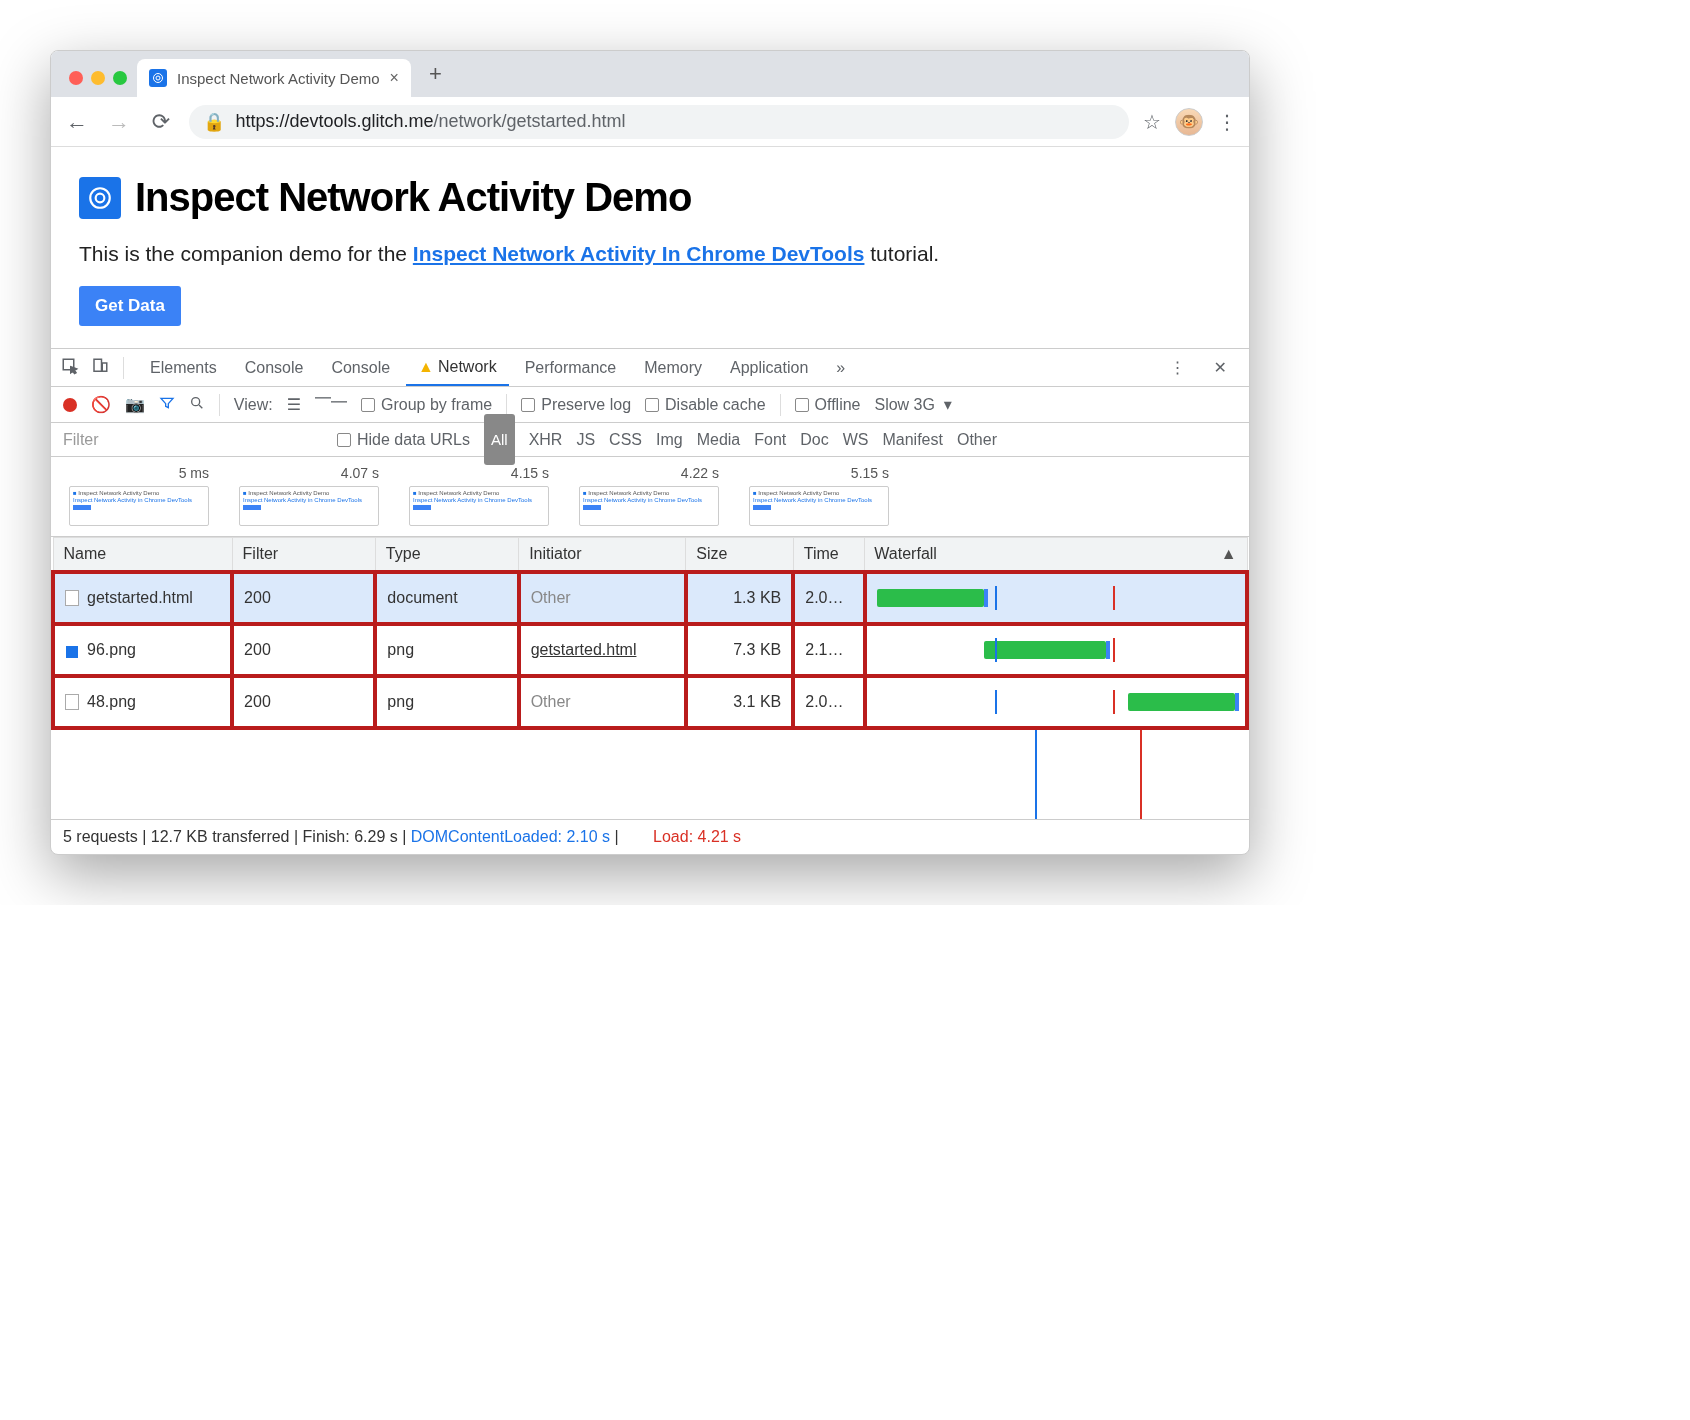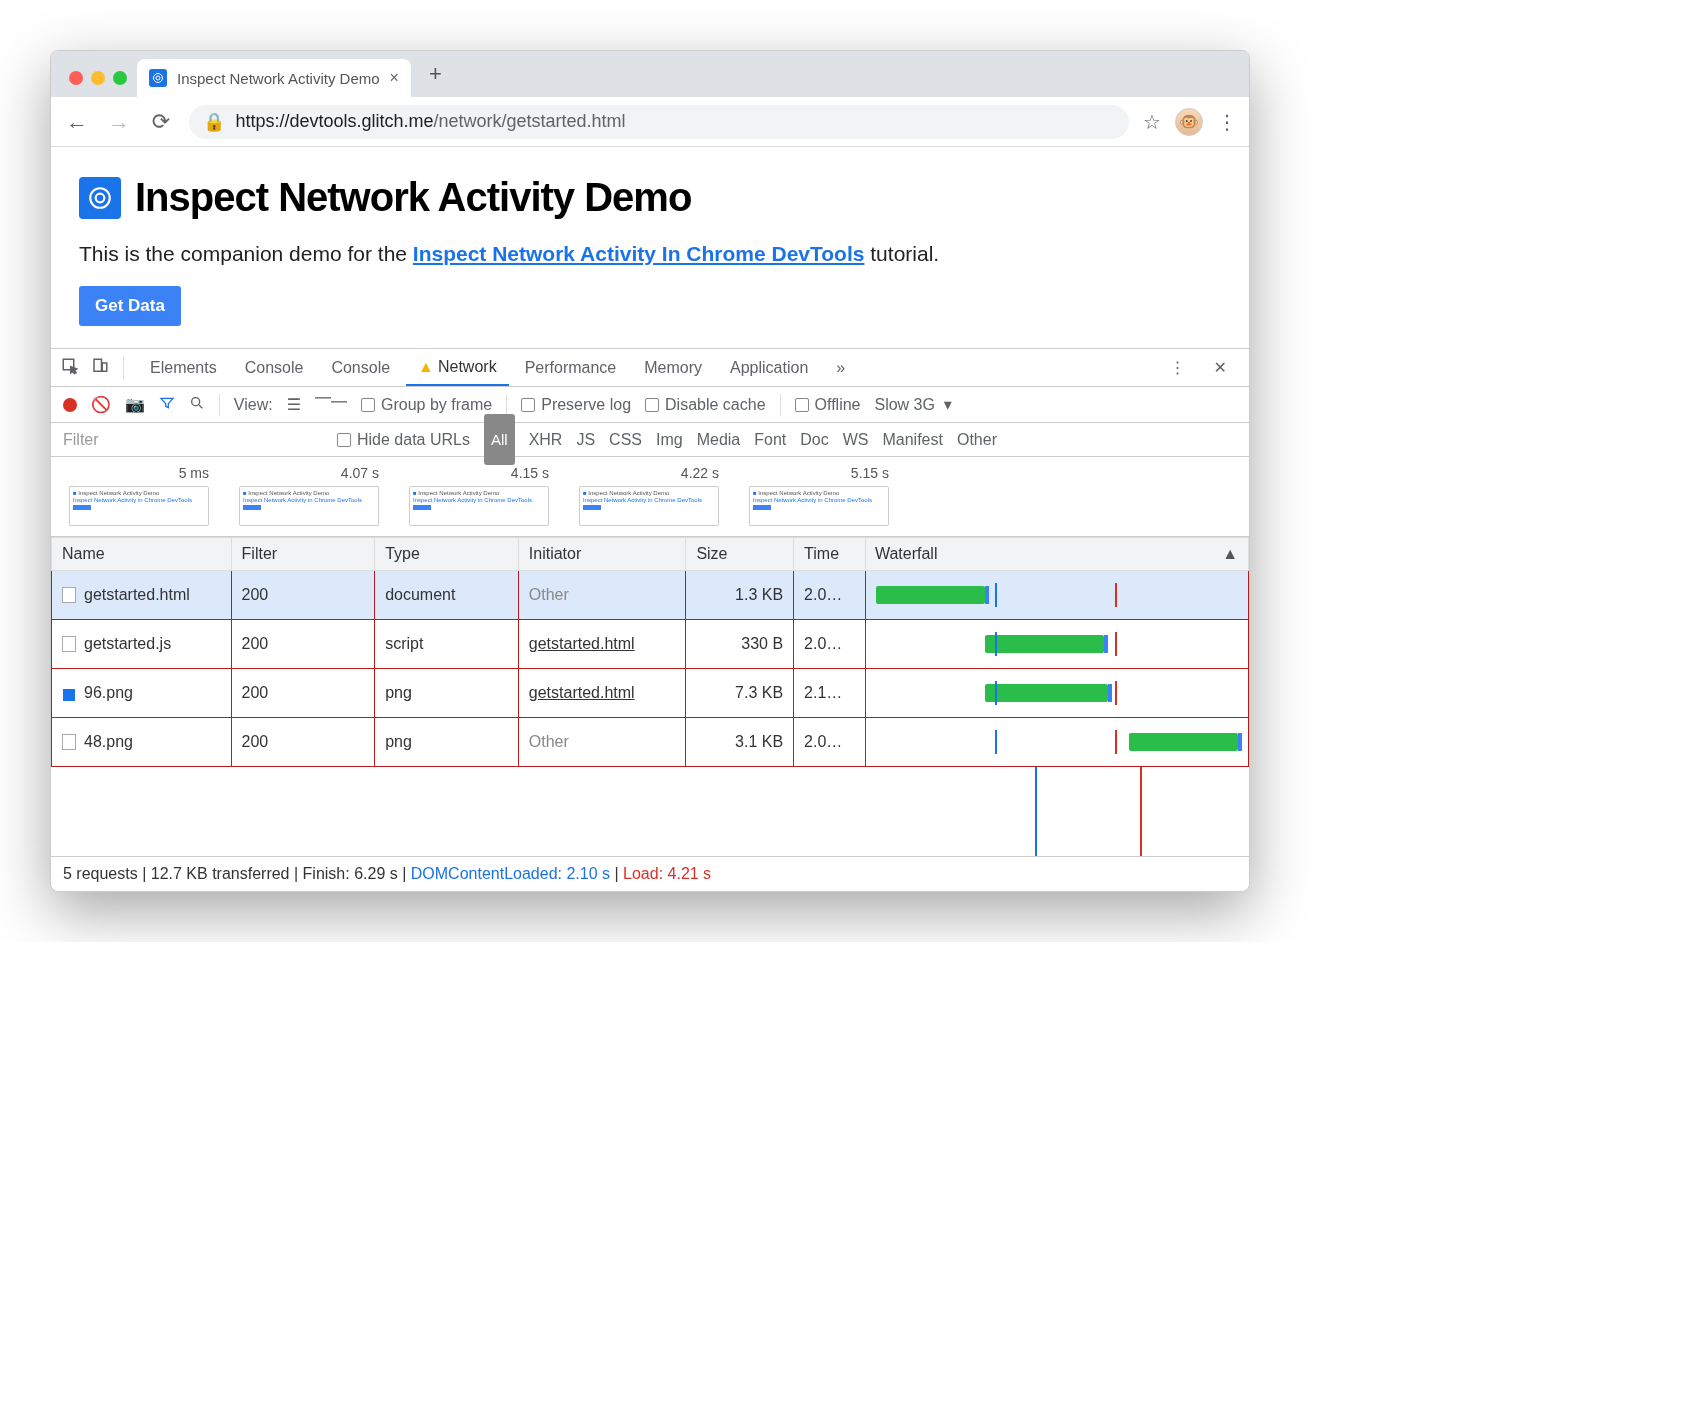--- a/index.html
+++ b/index.html
@@ -77,41 +77,41 @@
 .filmstrip{height:80px;display:flex;gap:30px;padding:8px 18px;border-bottom:1px solid #ccc;}
 .frame{width:140px;}
 .frame .ts{text-align:right;font-size:14px;color:#555;margin-bottom:5px;}
 .frame .thumb{height:40px;border:1px solid #ccc;border-radius:2px;padding:3px;font-size:6px;line-height:1.1;color:#555;overflow:hidden;}
 .frame .thumb .tbar{height:5px;width:18px;background:#3b82f6;margin-top:2px;}
 
 .nettable{width:100%;border-collapse:collapse;font-size:16px;}
 .nettable th{background:#f1f3f4;text-align:left;padding:7px 10px;border:1px solid #ddd;font-weight:400;color:#333;}
 .nettable th.wf{position:relative;}
 .nettable th .sort{position:absolute;right:10px;color:#555;}
-.nettable td{padding:12px 10px;border:1px solid #b91c1c;color:#333;white-space:nowrap;overflow:hidden;text-overflow:ellipsis;}
+.nettable td{padding:12px 10px;border:4px solid #b91c1c;color:#333;white-space:nowrap;overflow:hidden;text-overflow:ellipsis;}
 .nettable tr.sel td{background:#dbe9fb;}
 .nettable td .fico{display:inline-block;width:14px;height:16px;border:1px solid #aaa;margin-right:8px;vertical-align:-3px;background:#fff;}
 .nettable td .fico.img{border:1px solid #1a73e8;background:#1a73e8;width:12px;height:12px;margin:2px 9px 0 1px;}
 .nettable td .fico.empty{border:1px solid #aaa;}
 .initlink{color:#333;text-decoration:underline;cursor:pointer;}
 .initother{color:#888;}
 .sizecol{text-align:right;}
 
 .wfcell{position:relative;height:24px;}
 .wfbar{position:absolute;height:18px;top:3px;background:#2bbd4a;border-radius:2px;}
 .wfcap{position:absolute;height:18px;top:3px;width:4px;background:#3b82f6;}
 .vline{position:absolute;top:0;bottom:0;width:2px;}
 .vline.blue{background:#1a73e8;}
 .vline.red{background:#d93025;}
 .emptyrows{height:90px;border-bottom:1px solid #ccc;position:relative;}
 .emptyrows .vline{top:0;bottom:0;}
 
 .statusbar{padding:8px 12px;font-size:16px;color:#333;}
 .statusbar .dcl{color:#1a73e8;}
-.statusbar .load{color:#d93025;}
+.statusbar .load{color:#d93025;margin-left:30px;}
 </style>
 </head>
 <body>
 
 <div class="window">
 
   <div class="tabstrip">
     <div class="traffic">
       <div class="tl red"></div>
       <div class="tl yellow"></div>
@@ -267,36 +267,20 @@
             <td><span class="fico doc"></span>getstarted.html</td>
             <td>200</td>
             <td>document</td>
             <td><span class="initother">Other</span></td>
             <td class="sizecol">1.3 KB</td>
             <td>2.0…</td>
             <td>
               <div class="wfcell">
                 <div class="wfbar" style="left:0%;width:30%"></div>
                 <div class="wfcap" style="left:30%"></div>
-                <div class="vline blue" style="left:33%"></div>
-                <div class="vline red" style="left:66%"></div>
-              </div>
-            </td>
-          </tr>
-          <tr>
-            <td><span class="fico doc"></span>getstarted.js</td>
-            <td>200</td>
-            <td>script</td>
-            <td><span class="initlink">getstarted.html</span></td>
-            <td class="sizecol">330 B</td>
-            <td>2.0…</td>
-            <td>
-              <div class="wfcell">
-                <div class="wfbar" style="left:30%;width:33%"></div>
-                <div class="wfcap" style="left:63%"></div>
                 <div class="vline blue" style="left:33%"></div>
                 <div class="vline red" style="left:66%"></div>
               </div>
             </td>
           </tr>
           <tr>
             <td><span class="fico img"></span>96.png</td>
             <td>200</td>
             <td>png</td>
             <td><span class="initlink">getstarted.html</span></td>

